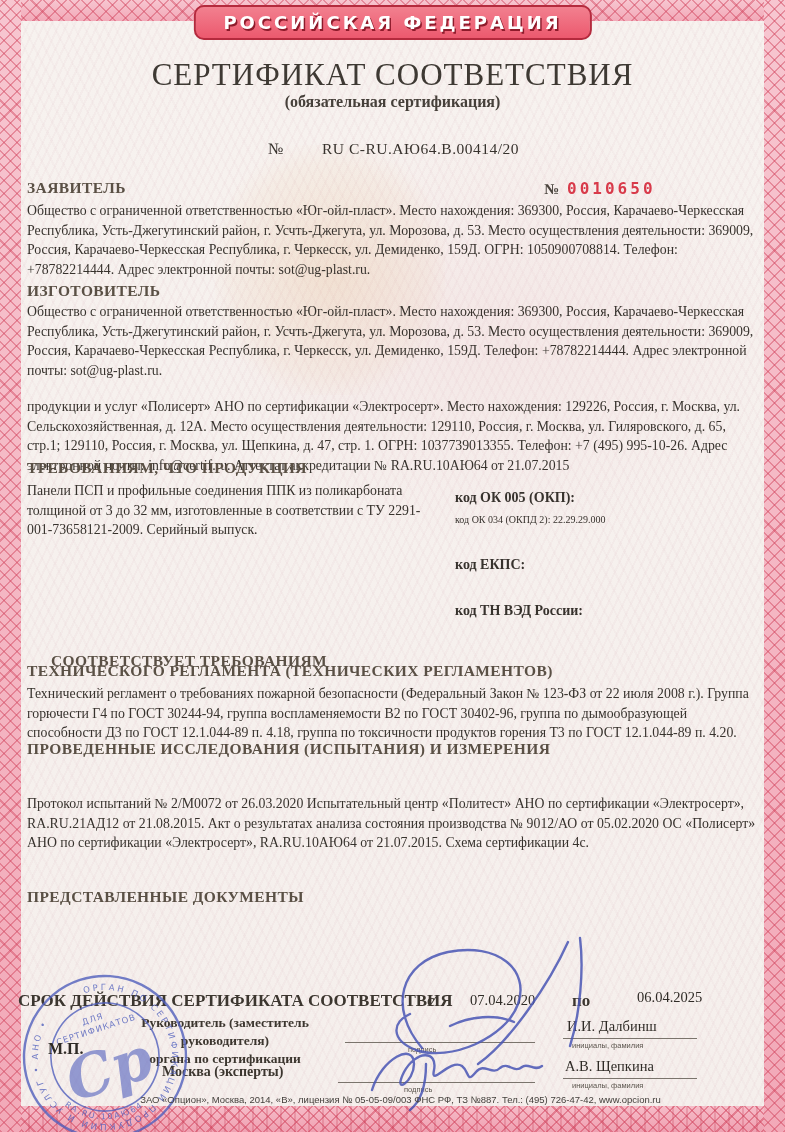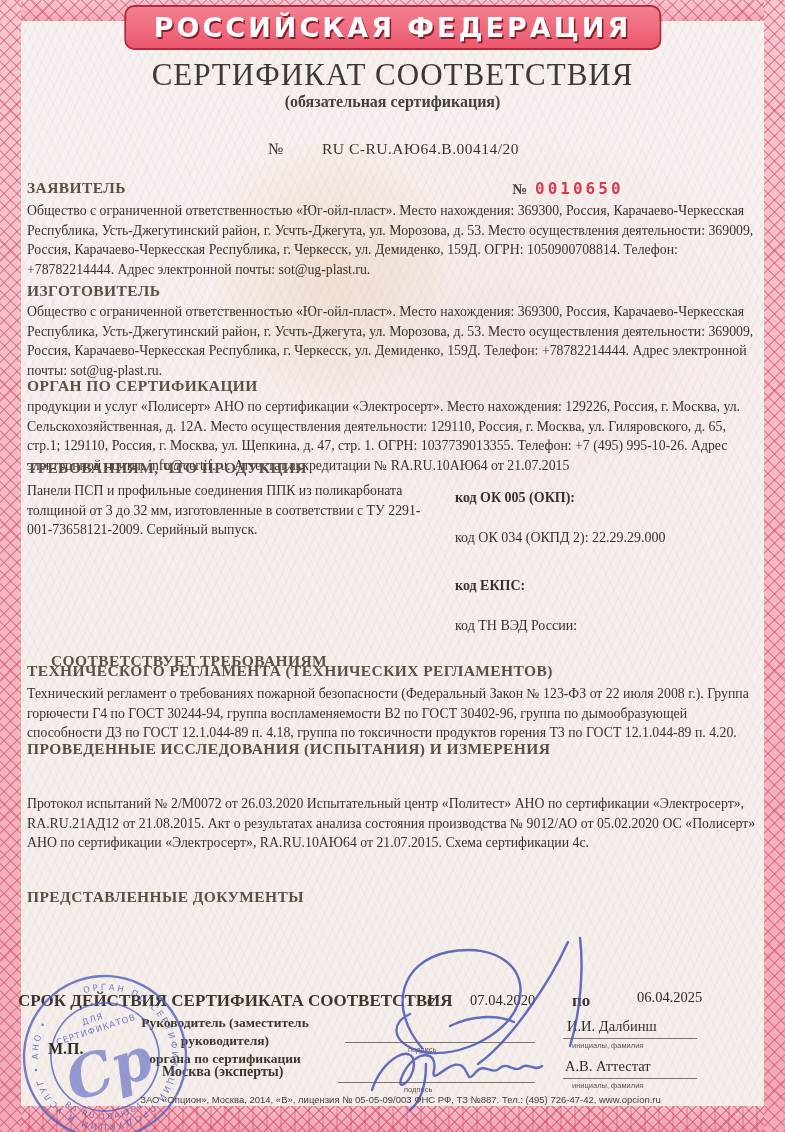--- a/index.html
+++ b/index.html
@@ -34,45 +34,45 @@
     background:radial-gradient(ellipse at center, rgba(225,175,115,.22), rgba(225,175,115,.08) 60%, transparent 75%);}
 
   .banner{
     position:absolute;top:5px;left:50%;transform:translateX(-50%);
     background:linear-gradient(#f2808f,#ec596e);
     border:2px solid #b42a3d;border-radius:10px;
     box-shadow:inset 0 0 0 2px #f9c2cb, 0 0 0 1px #e0descb;
     padding:5px 28px;white-space:nowrap;
   }
   .banner span{
-    font-family:"DejaVu Sans", sans-serif;font-weight:800;font-size:27px;
+    font-family:"DejaVu Sans", sans-serif;font-weight:800;font-size:18px;
     color:#ffffff;letter-spacing:3px;text-shadow:1.5px 1.5px 0 #8e1b2b;
   }
   .doc-title{position:absolute;top:57px;width:100%;text-align:center;
     font-size:31px;letter-spacing:1px;color:#3e3933;}
   .doc-subtitle{position:absolute;top:93px;width:100%;text-align:center;
     font-size:16px;font-weight:bold;color:#46403a;}
   .numrow{position:absolute;top:140px;left:0;width:100%;height:20px;}
   .numrow .nosign{position:absolute;left:268px;font-size:16px;}
   .numrow .certno{position:absolute;left:322px;font-size:15.5px;letter-spacing:.5px;}
 
   .heading{position:absolute;font-weight:bold;font-size:15.5px;color:#5a5045;letter-spacing:.4px;}
   .body-text{position:absolute;left:27px;width:732px;font-size:13.8px;line-height:1.42;text-align:left;}
 
-  .formno{position:absolute;left:512px;top:179px;font-size:15px;}
+  .formno{position:absolute;left:544px;top:179px;font-size:15px;}
   .formno .fn-sign{color:#4a443e;font-weight:bold;margin-right:8px;}
   .formno .fn-digits{font-family:"DejaVu Sans Mono", monospace;font-weight:bold;
     color:#d8ununk3a4a;color:#d83a4a;letter-spacing:3px;font-size:16px;}
 
   .codes{position:absolute;left:455px;top:490px;width:300px;font-size:14px;}
   .code-row{margin-bottom:4px;}
   .code-label-bold{font-weight:bold;}
-  .cr2{margin-top:24px;font-size:14px;}
+  .cr2{margin-top:8px;font-size:10px;}
   .cr3{margin-top:32px;font-weight:bold;}
-  .cr4{margin-top:24px;font-weight:normal;}
+  .cr4{margin-top:30px;font-weight:bold;}
 
   .validity{position:absolute;left:18px;top:991px;width:760px;font-size:17px;font-weight:bold;color:#3c362f;}
   .validity .vdate{position:absolute;font-weight:normal;font-size:14.5px;color:#2f2b26;}
   .v-c{position:absolute;left:409px;}
   .v-po{position:absolute;left:554px;}
   .d1{left:452px;top:1px;}
   .d2{left:619px;top:-2px;}
 
   .role-head{position:absolute;left:100px;top:1014px;width:250px;text-align:center;
     font-size:13.5px;font-weight:bold;color:#3c362f;line-height:1.35;}
@@ -124,21 +124,20 @@
 
   <div class="heading" style="left:27px;top:179px;">ЗАЯВИТЕЛЬ</div>
   <div class="formno">
     <span class="fn-sign">№</span><span class="fn-digits">0010650</span>
   </div>
   <div class="body-text" style="top:201px;">Общество с ограниченной ответственностью «Юг-ойл-пласт». Место нахождения: 369300, Россия, Карачаево-Черкесская Республика, Усть-Джегутинский район, г. Усчть-Джегута, ул. Морозова, д. 53. Место осуществления деятельности: 369009, Россия, Карачаево-Черкесская Республика, г. Черкесск, ул. Демиденко, 159Д. ОГРН: 1050900708814. Телефон: +78782214444. Адрес электронной почты: sot@ug-plast.ru.</div>
 
   <div class="heading" style="left:27px;top:282px;text-align:center;">ИЗГОТОВИТЕЛЬ</div>
   <div class="body-text" style="top:302px;">Общество с ограниченной ответственностью «Юг-ойл-пласт». Место нахождения: 369300, Россия, Карачаево-Черкесская Республика, Усть-Джегутинский район, г. Усчть-Джегута, ул. Морозова, д. 53. Место осуществления деятельности: 369009, Россия, Карачаево-Черкесская Республика, г. Черкесск, ул. Демиденко, 159Д. Телефон: +78782214444. Адрес электронной почты: sot@ug-plast.ru.</div>
 
-  <div class="heading" style="left:27px;top:377px;">ОРГАН ПО СЕРТИФИКАЦИИ</div>
   <div class="body-text" style="top:397px;">продукции и услуг «Полисерт» АНО по сертификации «Электросерт». Место нахождения: 129226, Россия, г. Москва, ул. Сельскохозяйственная, д. 12А. Место осуществления деятельности: 129110, Россия, г. Москва, ул. Гиляровского, д. 65, стр.1; 129110, Россия, г. Москва, ул. Щепкина, д. 47, стр. 1. ОГРН: 1037739013355. Телефон: +7 (495) 995-10-26. Адрес электронной почты: info@certif.ru. Аттестат аккредитации № RA.RU.10АЮ64 от 21.07.2015</div>
 
   <div class="heading" style="left:27px;top:459px;">ТРЕБОВАНИЯМ, ЧТО ПРОДУКЦИЯ</div>
   <div class="body-text" style="top:481px;width:412px;">Панели ПСП и профильные соединения ППК из поликарбоната толщиной от 3 до 32 мм, изготовленные в соответствии с ТУ 2291-001-73658121-2009. Серийный выпуск.</div>
 
   <div class="codes">
     <div class="code-row code-label-bold">
       <span>код ОК 005 (ОКП):</span>
       <span></span>
     </div>
@@ -184,21 +183,21 @@
   <div class="sigline s2"></div>
   <div class="sigline n1"></div>
   <div class="sigline n2"></div>
 
   <div class="caption c-s1">подпись</div>
   <div class="caption c-s2">подпись</div>
   <div class="caption c-n1">инициалы, фамилия</div>
   <div class="caption c-n2">инициалы, фамилия</div>
 
   <div class="name nm1">И.И. Далбинш</div>
-  <div class="name nm2">А.В. Аттестат</div>
+  <div class="name nm2">А.В. Щепкина</div>
 
   <svg class="stamp-svg" width="195" height="170" viewBox="0 0 195 170">
     <g transform="rotate(-18 97 85)" fill="none" stroke="#5160bd">
       <circle cx="97" cy="85" r="81" stroke-width="2.4"></circle>
       <circle cx="97" cy="85" r="54" stroke-width="1.6"></circle>
       <defs>
         <path id="ringPath" d="M 97,18 a 67,67 0 1,1 -0.01,0 z"></path>
         <path id="botPath" d="M 38,108 a 64,64 0 0,0 118,0"></path>
       </defs>
       <text font-family="DejaVu Sans, sans-serif" font-size="8.5" letter-spacing="2.5" fill="#5160bd" stroke="none">

